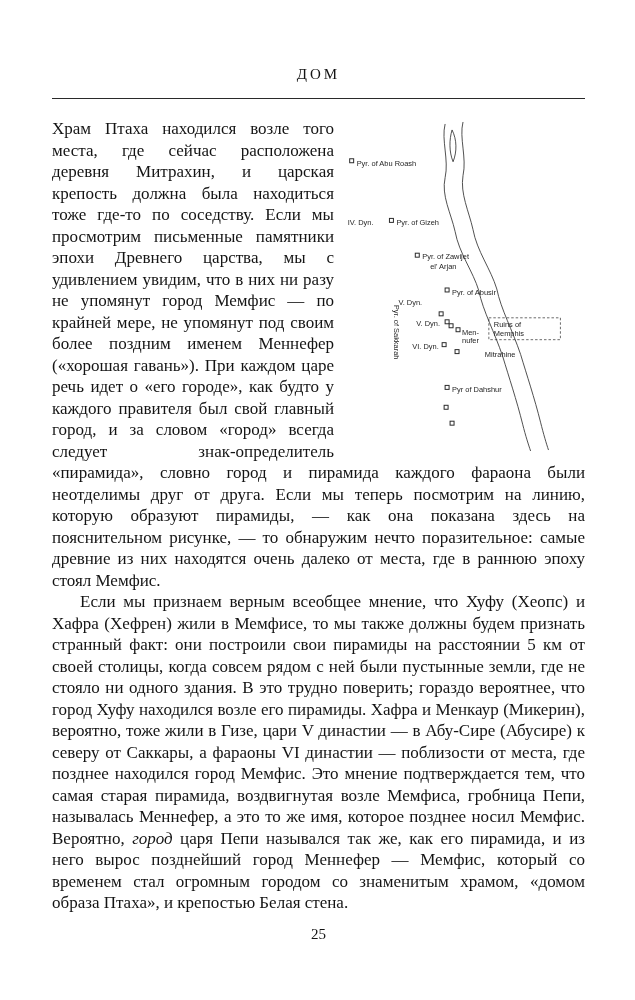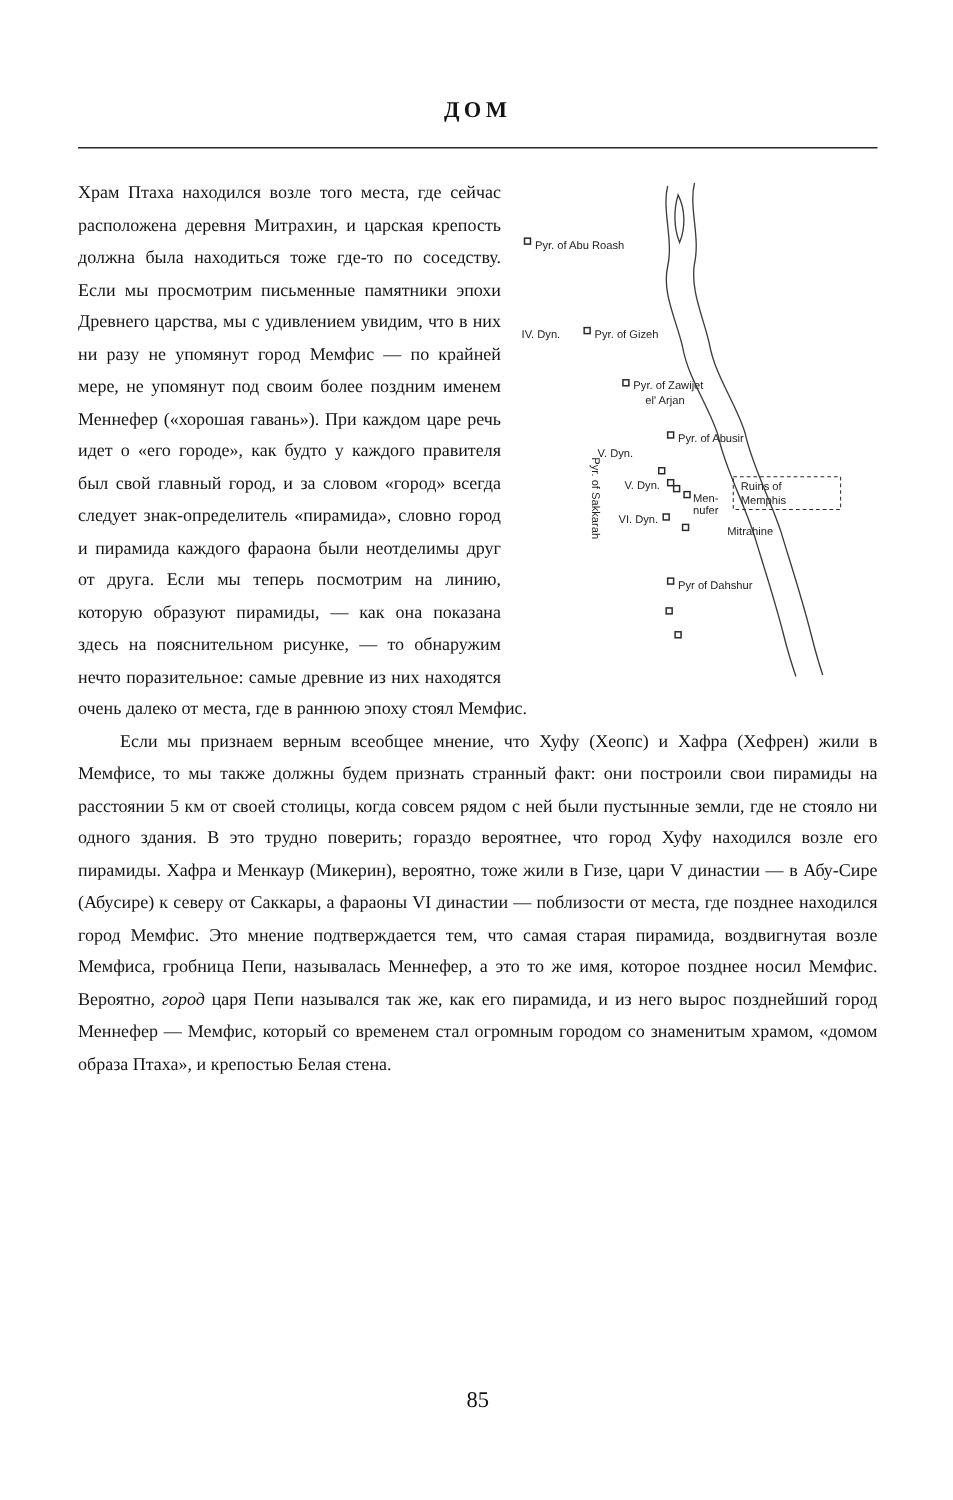--- a/index.html
+++ b/index.html
@@ -17,21 +17,21 @@
     overflow: hidden;
   }
   .running-head {
     position: absolute;
     top: 66px;
     left: 52px;
     width: 533px;
     text-align: center;
     font-size: 15px;
     letter-spacing: 3px;
-    font-weight: bold;
+    font-weight: normal;
   }
   .head-rule {
     position: absolute;
     top: 90px;
     left: 52px;
     width: 533px;
     border: 0;
     border-top: 1.2px solid #2a2a2a;
   }
   .content {
@@ -43,21 +43,21 @@
   .figure {
     float: right;
     width: 243px;
     height: 333px;
     margin: 2px 0 4px 8px;
     text-align: right;
   }
   .figure svg { display: block; }
   p.body-text {
     margin: 0;
-    font-size: 12px;
+    font-size: 17px;
     line-height: 21.5px;
     text-align: justify;
     hyphens: auto;
     -webkit-hyphens: auto;
   }
   p.body-text.indent { text-indent: 28px; }
   .em { font-style: italic; }
   .page-number {
     position: absolute;
     top: 926px;
@@ -139,15 +139,15 @@
         <text class="map-label" x="110" y="274">Pyr of Dahshur</text>
       </svg>
     </div>
 
     <p class="body-text" lang="ru">Храм Птаха находился возле того места, где сейчас расположена деревня Митрахин, и царская крепость должна была находиться тоже где-то по соседству. Если мы просмотрим письменные памятники эпохи Древнего царства, мы с удивлением увидим, что в них ни разу не упомянут город Мемфис — по крайней мере, не упомянут под своим более поздним именем Меннефер («хорошая гавань»). При каждом царе речь идет о «его городе», как будто у каждого правителя был свой главный город, и за словом «город» всегда следует знак-определитель «пирамида», словно город и пирамида каждого фараона были неотделимы друг от друга. Если мы теперь посмотрим на линию, которую образуют пирамиды, — как она показана здесь на пояснительном рисунке, — то обнаружим нечто поразительное: самые древние из них находятся очень далеко от места, где в раннюю эпоху стоял Мемфис.</p>
 
     <p class="body-text indent" lang="ru"><span>Если мы признаем верным всеобщее мнение, что Хуфу (Хеопс) и Хафра (Хефрен) жили в Мемфисе, то мы также должны будем признать странный факт: они построили свои пирамиды на расстоянии 5 км от своей столицы, когда совсем рядом с ней были пустынные земли, где не стояло ни одного здания. В это трудно поверить; гораздо вероятнее, что город Хуфу находился возле его пирамиды. Хафра и Менкаур (Микерин), вероятно, тоже жили в Гизе, цари V династии — в Абу-Сире (Абусире) к северу от Саккары, а фараоны VI династии — поблизости от места, где позднее находился город Мемфис. Это мнение подтверждается тем, что самая старая пирамида, воздвигнутая возле Мемфиса, гробница Пепи, называлась Меннефер, а это то же имя, которое позднее носил Мемфис. Вероятно, </span><span class="em">город</span><span> царя Пепи назывался так же, как его пирамида, и из него вырос позднейший город Меннефер — Мемфис, который со временем стал огромным городом со знаменитым храмом, «домом образа Птаха», и крепостью Белая стена.</span></p>
 
   </div>
 
-  <div class="page-number">85</div>
+  <div class="page-number">25</div>
 
 </div>
 
 </body></html>

